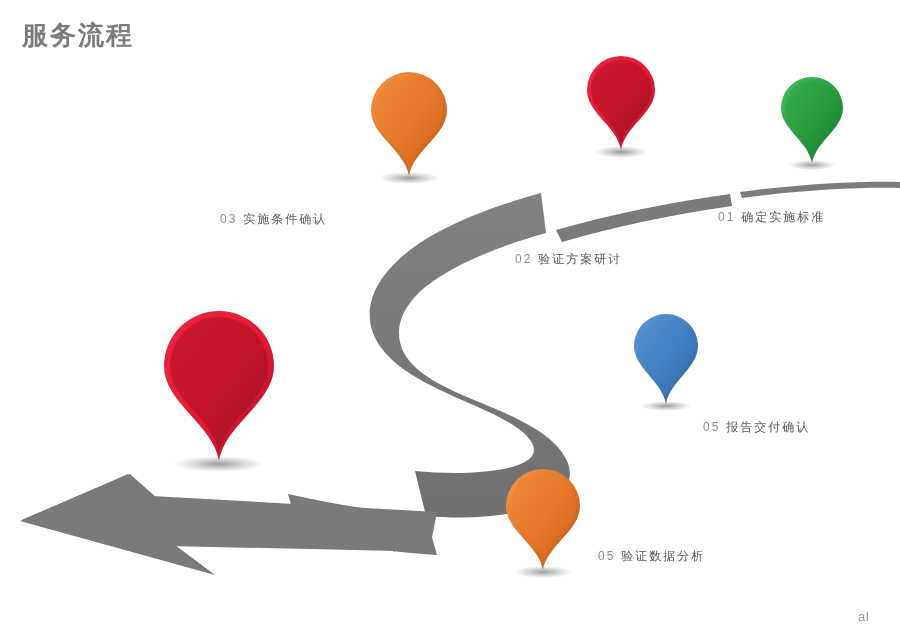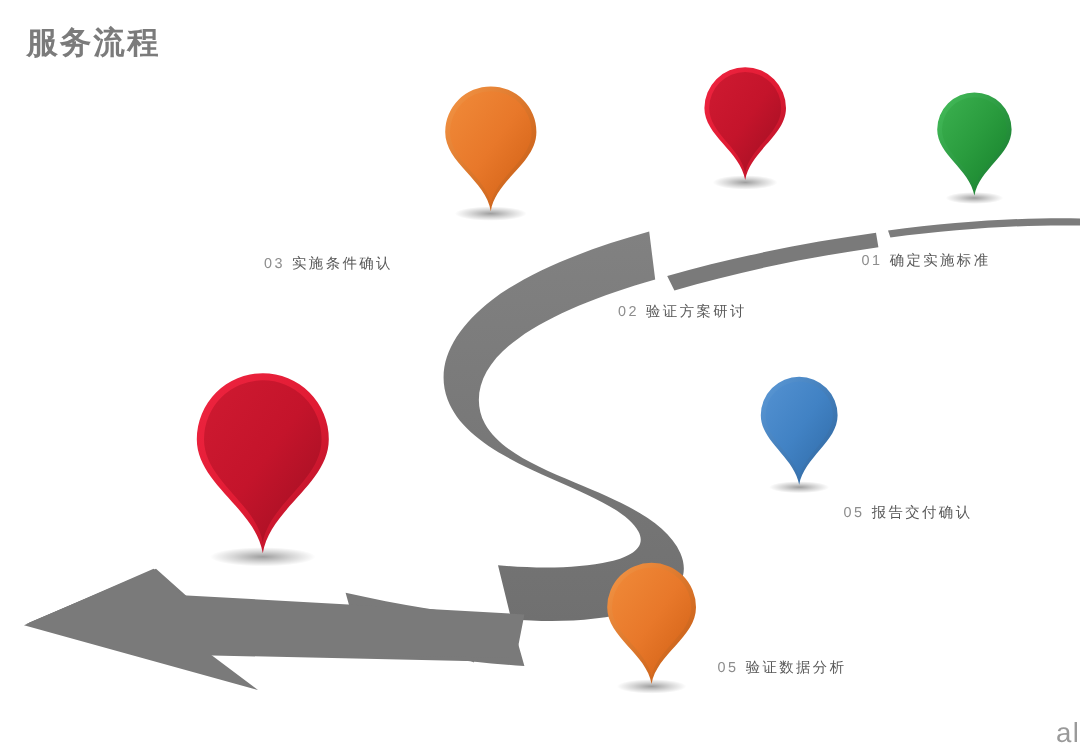--- a/index.html
+++ b/index.html
@@ -48,23 +48,23 @@
     left: 22px;
     top: 18px;
     font-size: 26px;
     font-weight: bold;
     color: #7b7b7b;
     letter-spacing: 2px;
   }
 
   #watermark {
     position: absolute;
-    right: 0;
+    right: 30px;
     bottom: 6px;
-    font-size: 23px;
+    font-size: 13px;
     color: #9a9a9a;
     letter-spacing: 1px;
   }
 </style>
 </head>
 <body>
 
 <div id="stage">
 
   <svg id="road-layer" viewBox="0 0 900 630">

